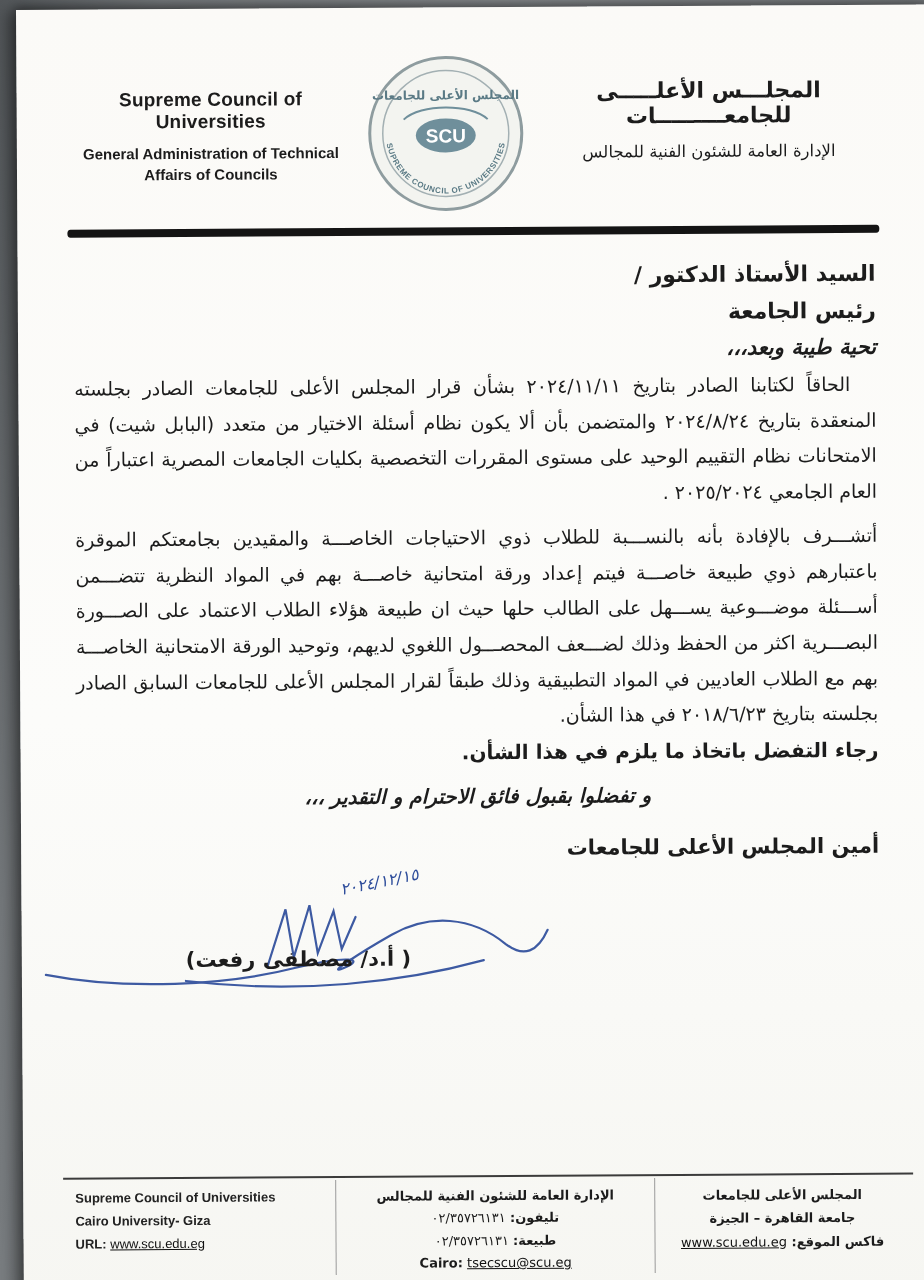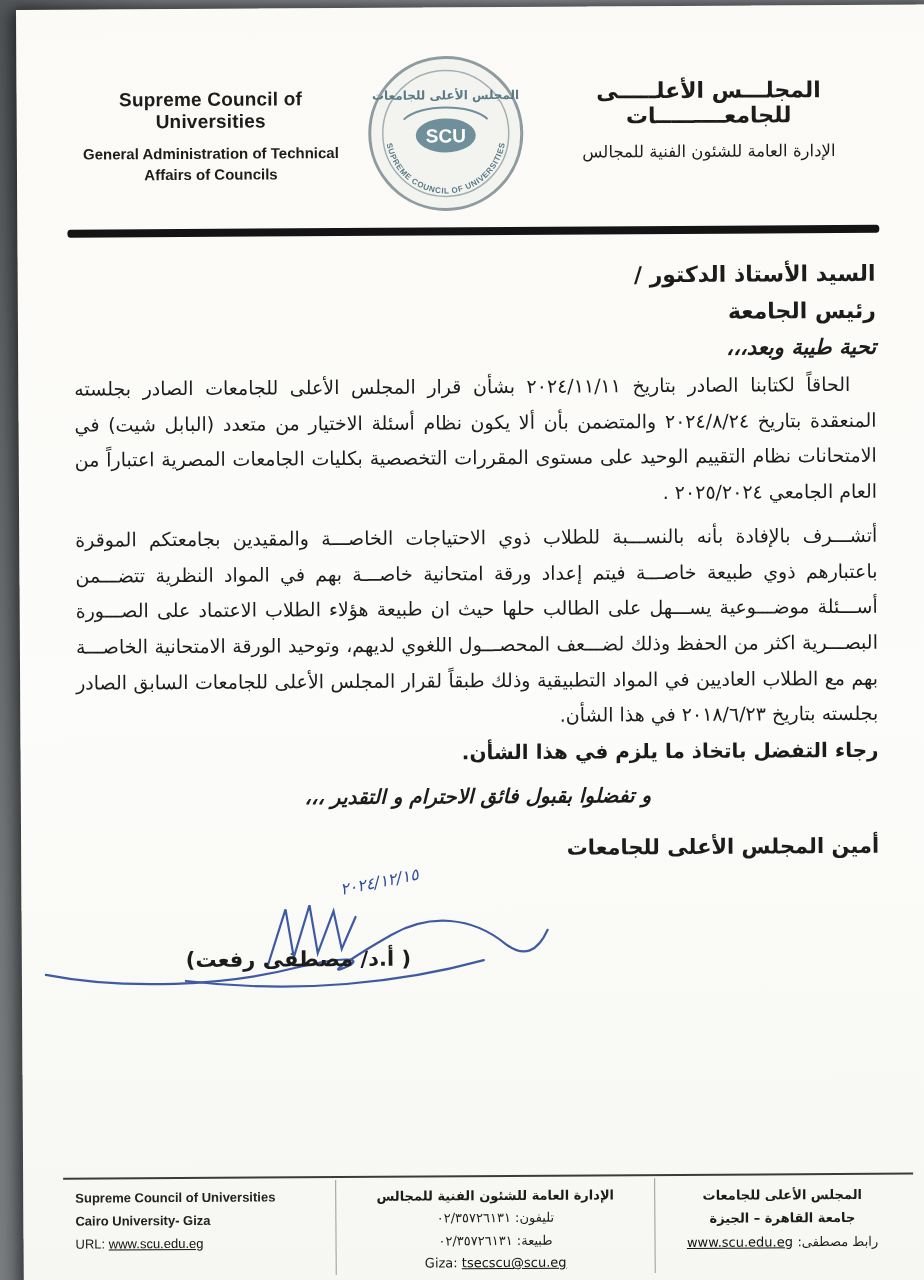--- a/index.html
+++ b/index.html
@@ -43,21 +43,21 @@
   .signer-name{position:absolute;left:108px;top:86px;font-size:21px;font-weight:bold;direction:rtl;}
 
   
   .footer{position:absolute;left:40px;right:28px;top:1168px;}
   .footer-line{height:2px;background:#3b3b3b;}
   .footer-cols{display:flex;margin-top:2px;}
   .f-left{width:252px;font-family:"Liberation Sans",sans-serif;font-weight:bold;font-size:13px;line-height:1.75;padding:6px 8px 0 12px;color:#222;}
   .f-center{flex:1;direction:rtl;text-align:center;font-size:13px;line-height:1.72;padding:6px 10px 0 10px;border-left:1px solid #9a9a9a;border-right:1px solid #9a9a9a;}
   .f-right{width:238px;direction:rtl;font-size:13px;font-weight:bold;line-height:1.8;padding:6px 12px 0 8px;text-align:center;}
   .f-title{font-weight:bold;}
-  .f-label{font-weight:normal;}
+  .f-label{font-weight:bold;}
   .link{text-decoration:underline;color:#111;font-weight:normal;cursor:pointer;}
 </style>
 </head>
 <body>
 
 <div class="page">
   <div class="content">
 
     <div class="header">
       <div class="h-en">
@@ -125,27 +125,27 @@
         <div class="f-title">الإدارة العامة للشئون الفنية للمجالس</div>
         <div>
           <span class="f-label">تليفون:</span>
           <span>٠٢/٣٥٧٢٦١٣١</span>
         </div>
         <div>
           <span class="f-label">طبيعة:</span>
           <span>٠٢/٣٥٧٢٦١٣١</span>
         </div>
         <div dir="ltr">
-          <span class="f-label">Giza:</span>
+          <span class="f-label">Cairo:</span>
           <span class="link">tsecscu@scu.eg</span>
         </div>
       </div>
       <div class="f-right">
         <div>المجلس الأعلى للجامعات</div>
         <div>جامعة القاهرة – الجيزة</div>
         <div>
-          <span class="f-label">رابط مصطفى:</span>
+          <span class="f-label">فاكس الموقع:</span>
           <span class="link">www.scu.edu.eg</span>
         </div>
       </div>
     </div>
   </div>
 </div>
 
 </body></html>

